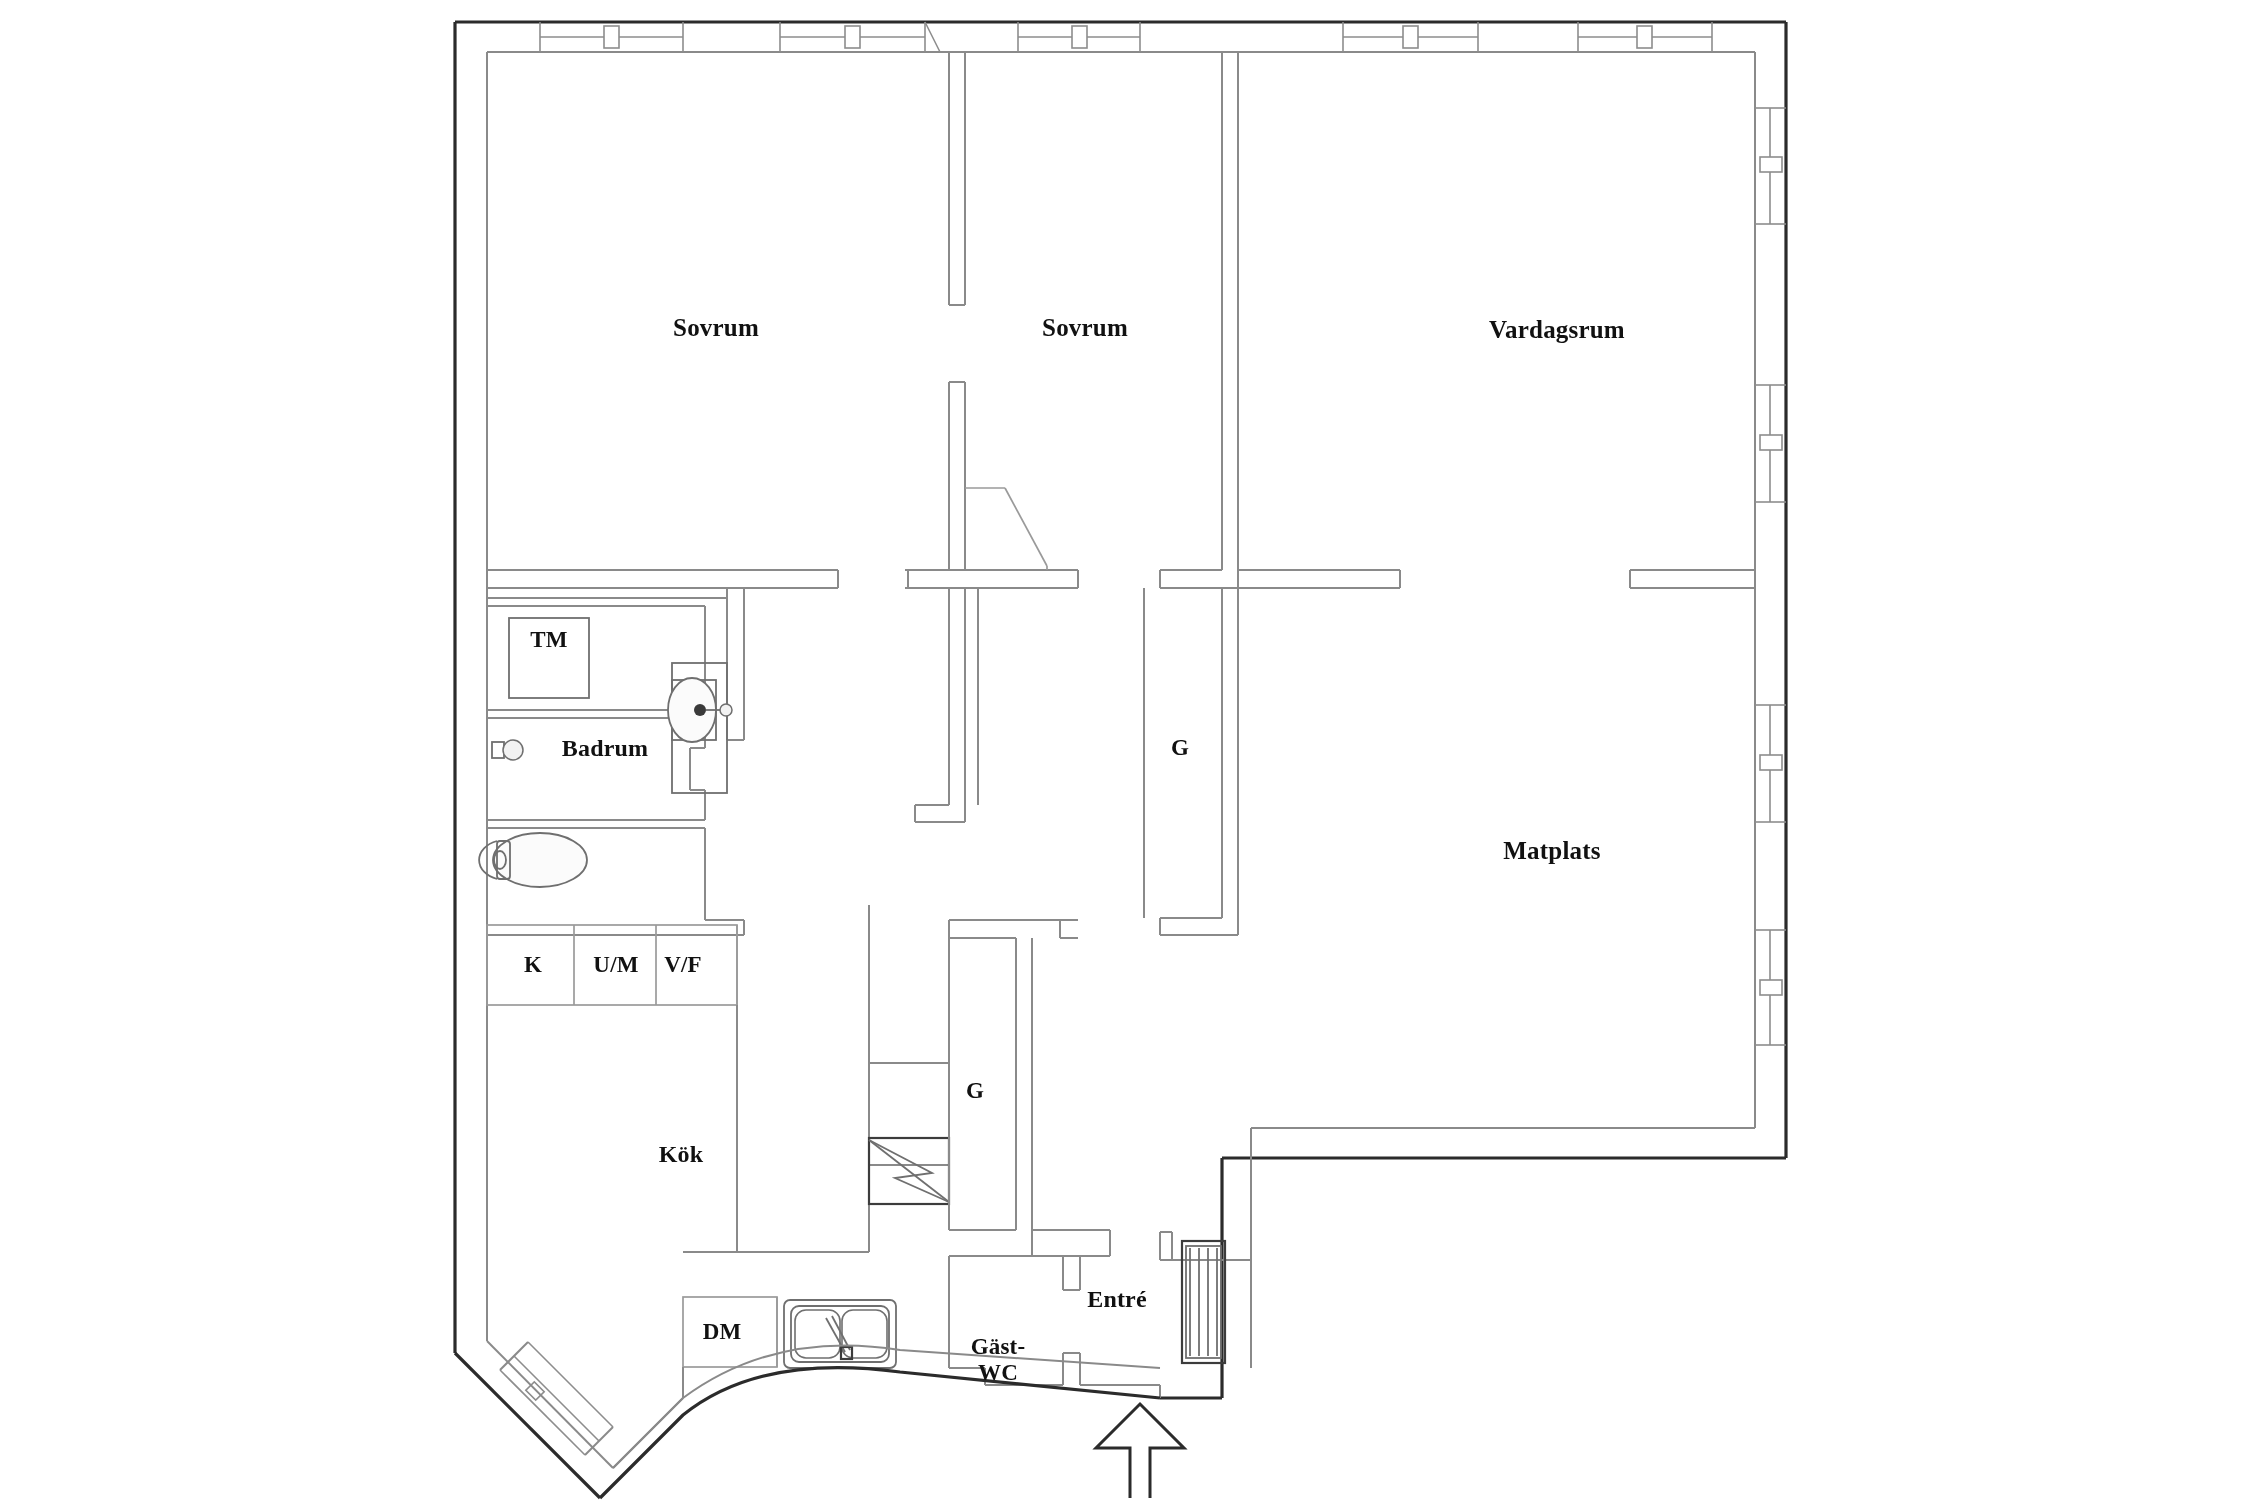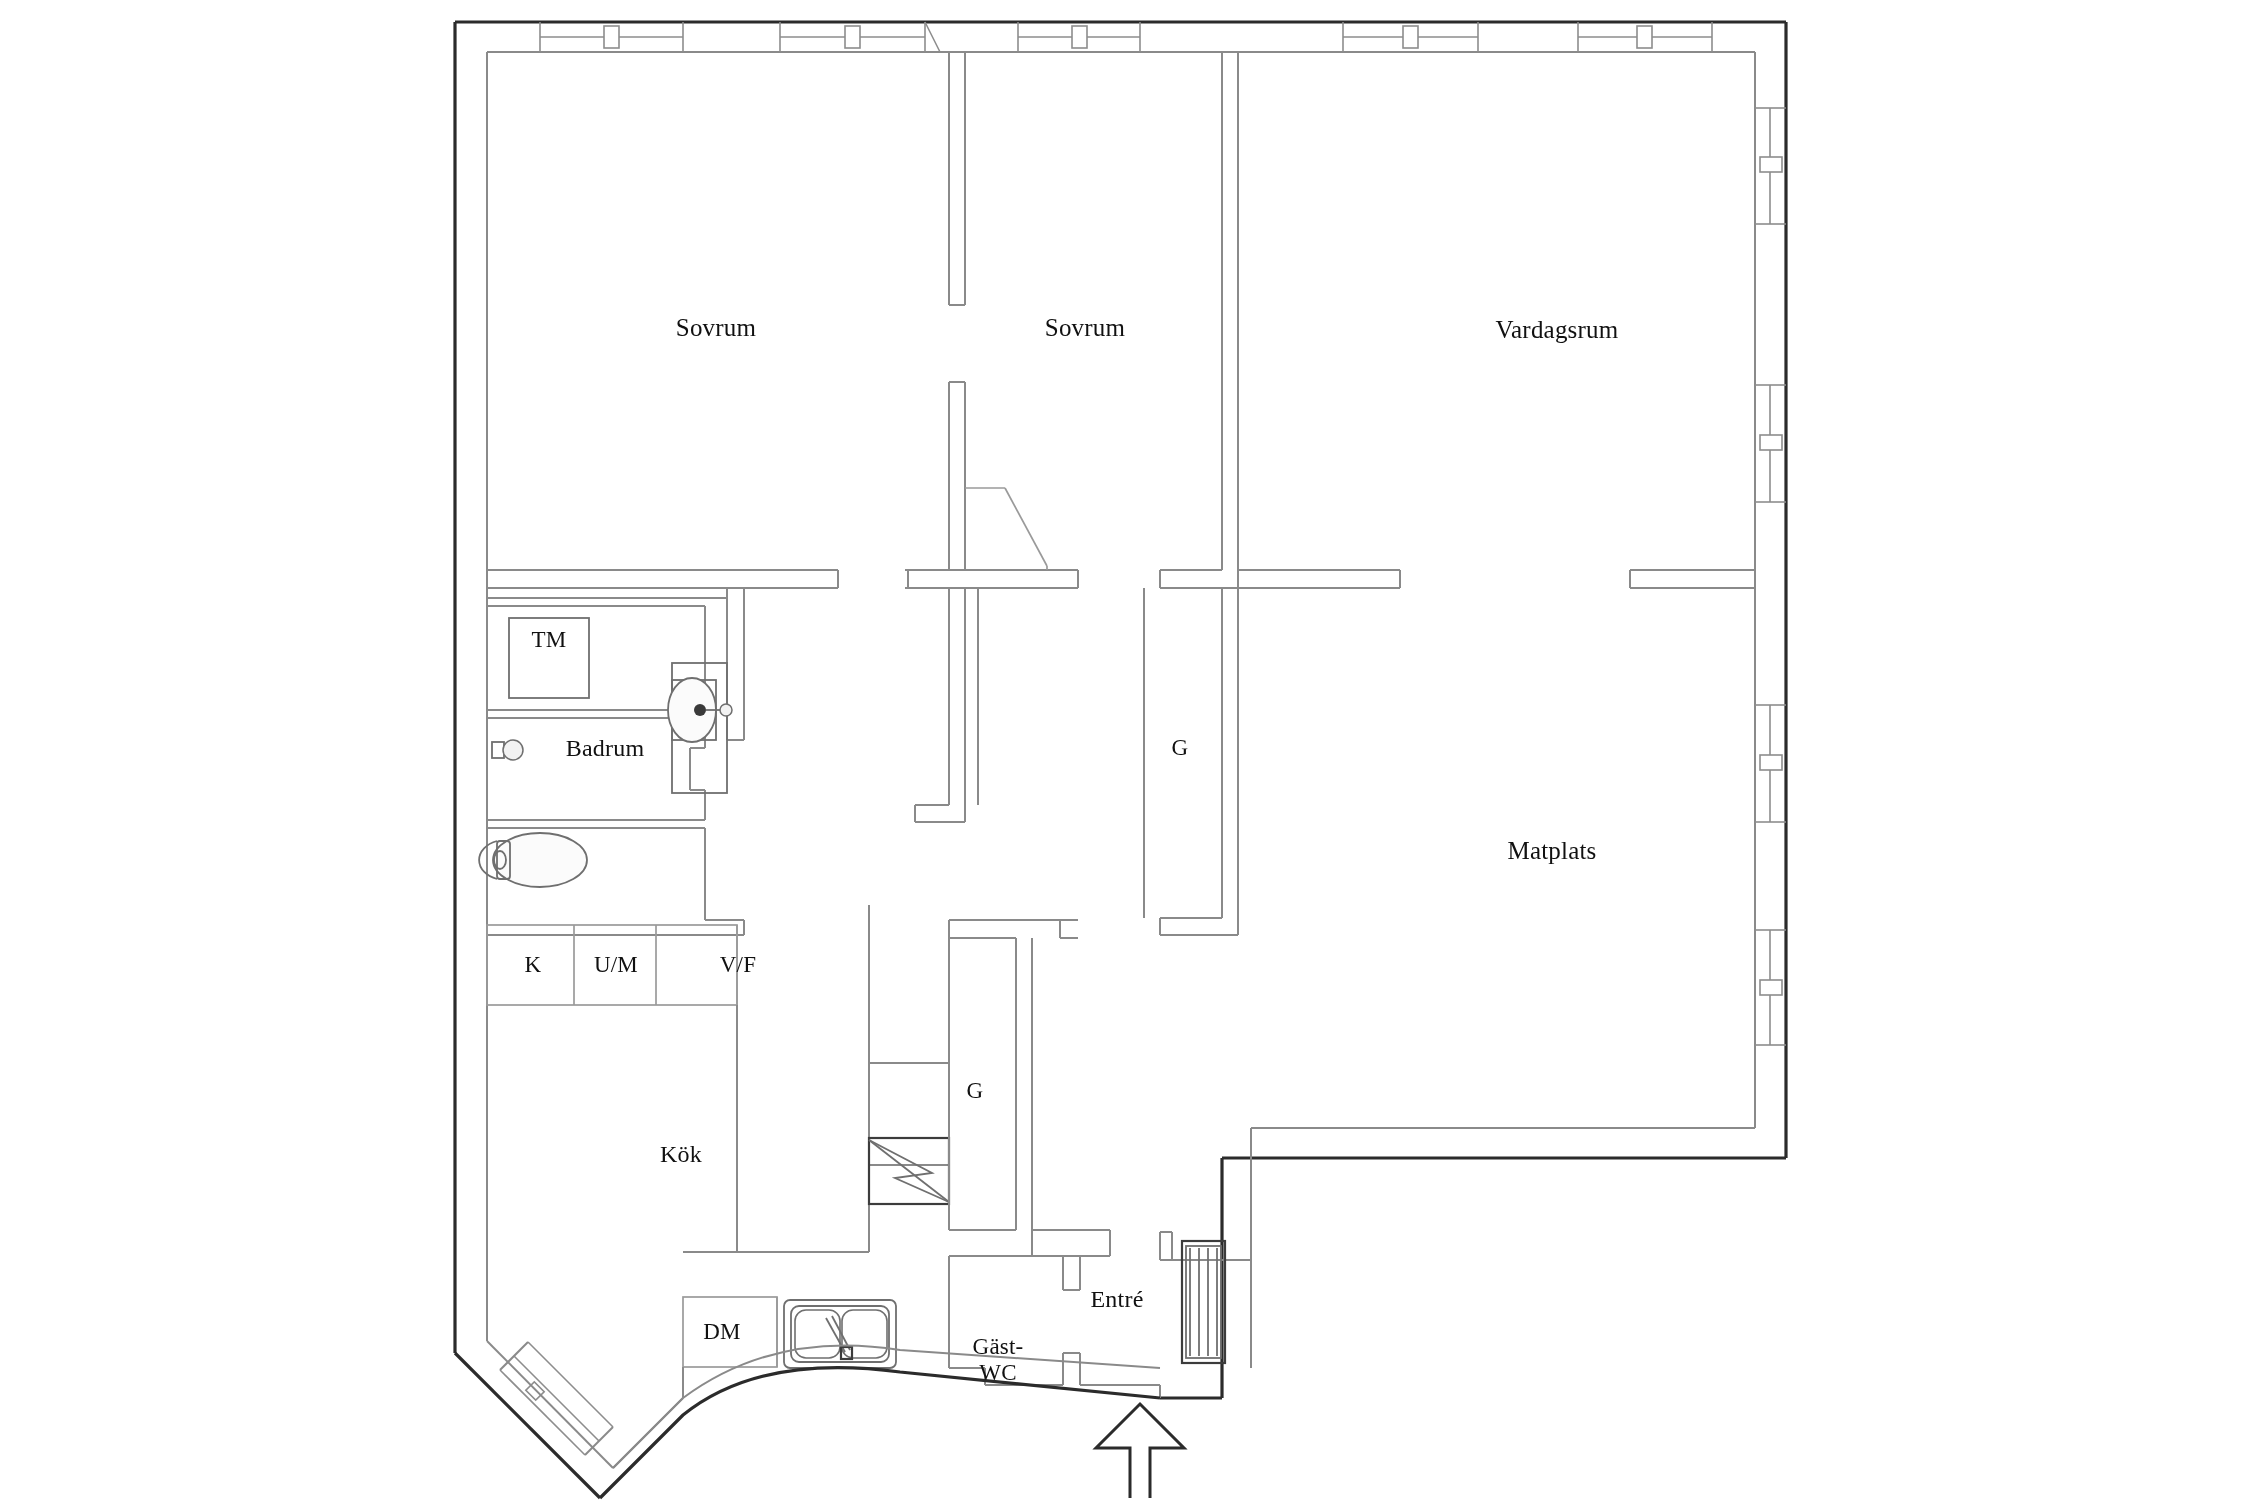--- a/index.html
+++ b/index.html
@@ -38,21 +38,21 @@
   .window-box   { fill: #ffffff; stroke: #8d8d8d; stroke-width: 1.6; }
   .arrow        { fill: none; stroke: #2b2b2b; stroke-width: 3.0; stroke-linejoin: miter; }
   .sink-basin   { fill: #ffffff; stroke: #6f6f6f; stroke-width: 1.6; }
   .knob         { fill: #f2f2f2; stroke: #6f6f6f; stroke-width: 1.5; }
   .tap-dot      { fill: #3a3a3a; stroke: none; }
 
   .room-label {
     position: absolute;
     color: #111111;
     font-family: "Liberation Serif", "DejaVu Serif", serif;
-    font-weight: normal;
+    font-weight: bold;
     white-space: nowrap;
     transform: translate(-50%, -50%);
     text-align: center;
     line-height: 1.14;
     letter-spacing: 0.2px;
     user-select: none;
   }
   .size-lg { font-size: 25px; }
   .size-md { font-size: 24px; }
   .size-sm { font-size: 23px; }
@@ -402,17 +402,17 @@
   <div class="room-label size-sm" style="left:1180px; top:748px;">G</div>
 
   <div class="room-label size-sm" style="left:975px; top:1091px;">G</div>
 
   <div class="room-label size-sm" style="left:549px; top:640px;">TM</div>
 
   <div class="room-label size-sm" style="left:533px; top:965px;">K</div>
 
   <div class="room-label size-sm" style="left:616px; top:965px;">U/M</div>
 
-  <div class="room-label size-sm" style="left:738px; top:965px;">V/F</div>
+  <div class="room-label size-sm" style="left:683px; top:965px;">V/F</div>
 
   <div class="room-label size-sm" style="left:722px; top:1332px;">DM</div>
 
 </div>
 
 </body></html>

